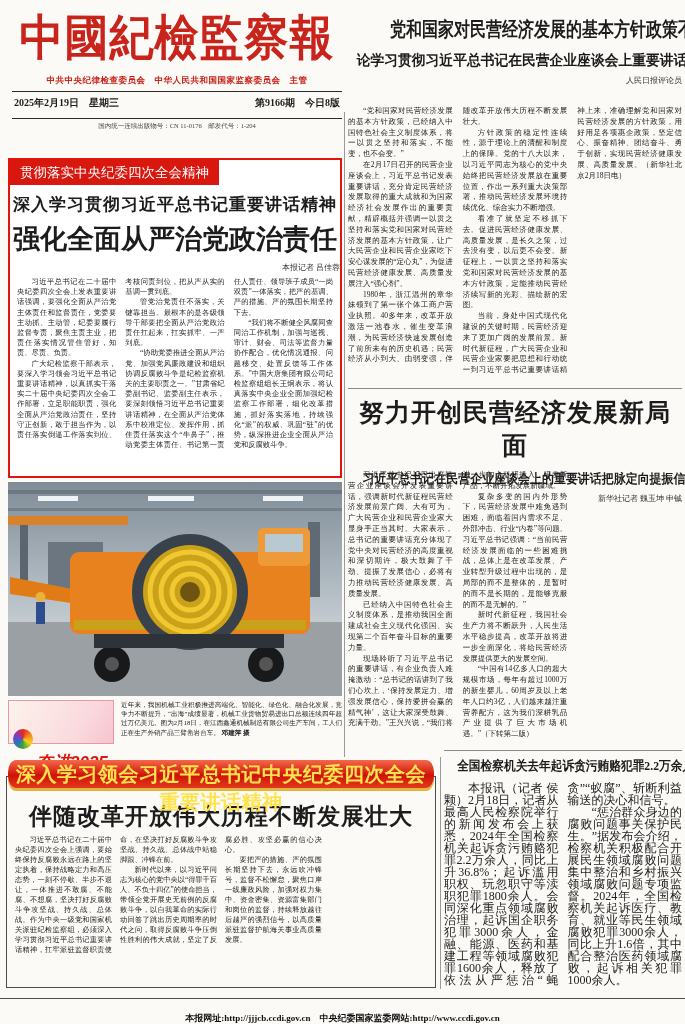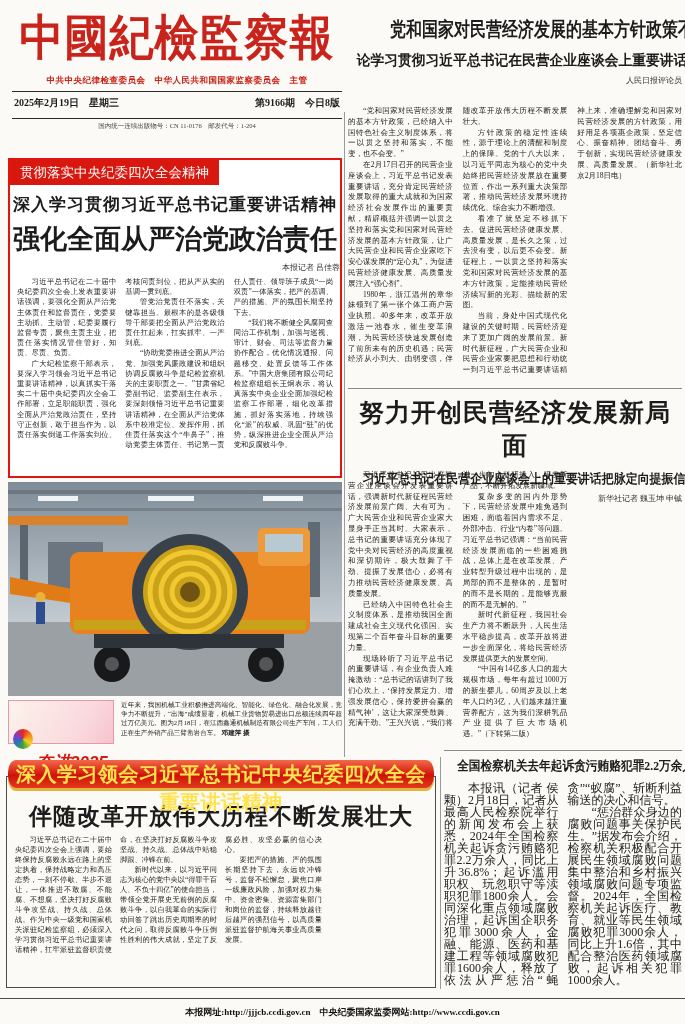--- a/index.html
+++ b/index.html
@@ -80,21 +80,21 @@
   .bl-headline { margin-top:24px; font-size:23px; font-weight:bold; text-align:center; letter-spacing:1px; }
   .bl-body { margin:3px 8px 0; height:124px; column-count:4; column-gap:8px;
     font-size:7.2px; line-height:10px; }
   
   .br-block { position:absolute; left:444px; top:756px; width:238px; }
   .br-body { margin-top:7px; height:206px; column-count:2; column-gap:9px;
     font-size:12px; line-height:12px; }
   
   .vrule { position:absolute; border-left:1px solid #9a9a9a; }
   .footer { position:absolute; left:0; top:998px; width:685px; border-top:1px solid #4c4c4c;
-    padding-top:7px; text-align:center; font-size:9px; font-weight:bold; color:#111; }
+    padding-top:13px; text-align:center; font-size:9px; font-weight:bold; color:#111; }
 </style>
 </head>
 <body>
 
 <div class="page">
 
   <div class="masthead">
     <div class="masthead-title">中國紀檢監察報</div>
     <div class="masthead-org">中共中央纪律检查委员会　中华人民共和国国家监察委员会　主管</div>
     <div class="m-rule"></div>

